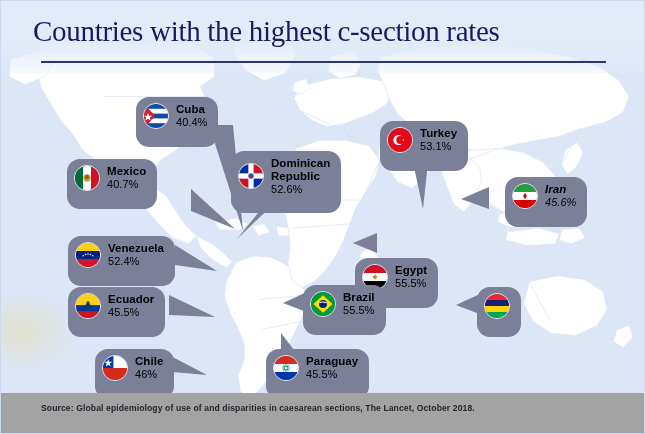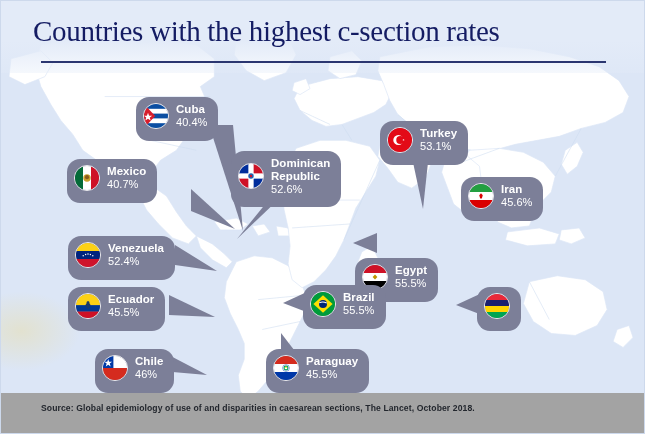--- a/index.html
+++ b/index.html
@@ -80,24 +80,24 @@
     white-space: nowrap;
   }
 
   
   .callout {
     position: absolute;
     z-index: 4;
     display: flex;
     align-items: center;
     gap: 7px;
-    padding: 6px 11px 12px 7px;
+    padding: 6px 11px 18px 7px;
     background: #7c7f98;
     border-radius: 13px;
-    color: #ffffff;
+    color: #000000;
     line-height: 1.12;
     white-space: nowrap;
   }
   .callout .txt { display: flex; flex-direction: column; }
   .callout .cname {
     font-size: 11.5px;
     font-weight: bold;
     letter-spacing: 0.05px;
   }
   .callout .cval {
@@ -347,21 +347,21 @@
         <circle cx="15.4" cy="15" r="5.1" fill="#e30a17"></circle>
         <polygon points="21,15 18.2,16 19.9,13.6 19.9,16.4 18.2,14" fill="#ffffff"></polygon>
       </svg>
     </span>
     <span class="txt">
       <span class="cname">Turkey</span>
       <span class="cval">53.1%</span>
     </span>
   </div>
 
-  <div class="callout" style="left:460px; top:176px;">
+  <div class="callout" style="left:504px; top:176px;font-style:italic;">
     <span class="flag">
       <svg viewBox="0 0 30 30">
         <rect width="30" height="10" fill="#239f40"></rect>
         <rect y="10" width="30" height="10" fill="#ffffff"></rect>
         <rect y="20" width="30" height="10" fill="#da0000"></rect>
         <path d="M15 11.5 L17.2 14 L16 18 L14 18 L12.8 14 Z" fill="#da0000"></path>
       </svg>
     </span>
     <span class="txt">
       <span class="cname">Iran</span>

